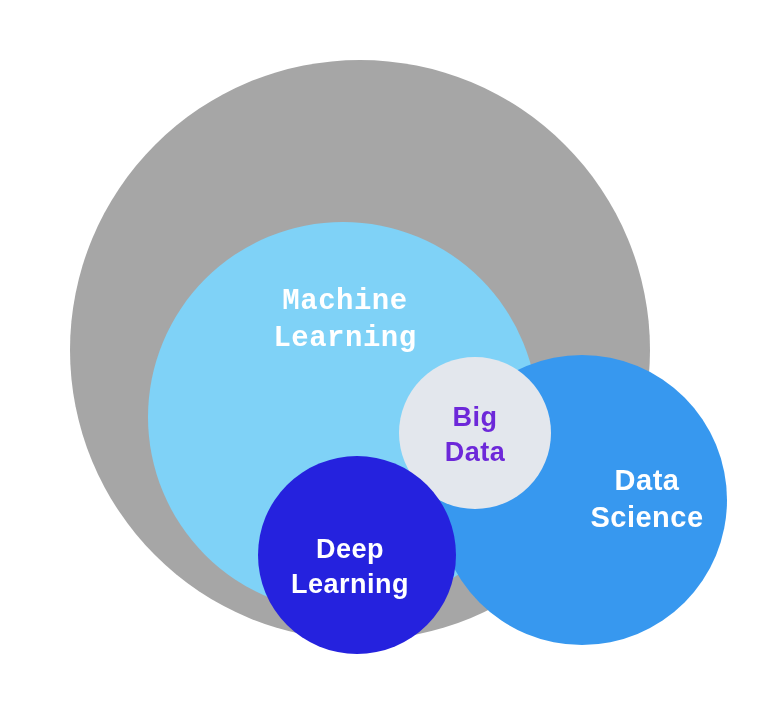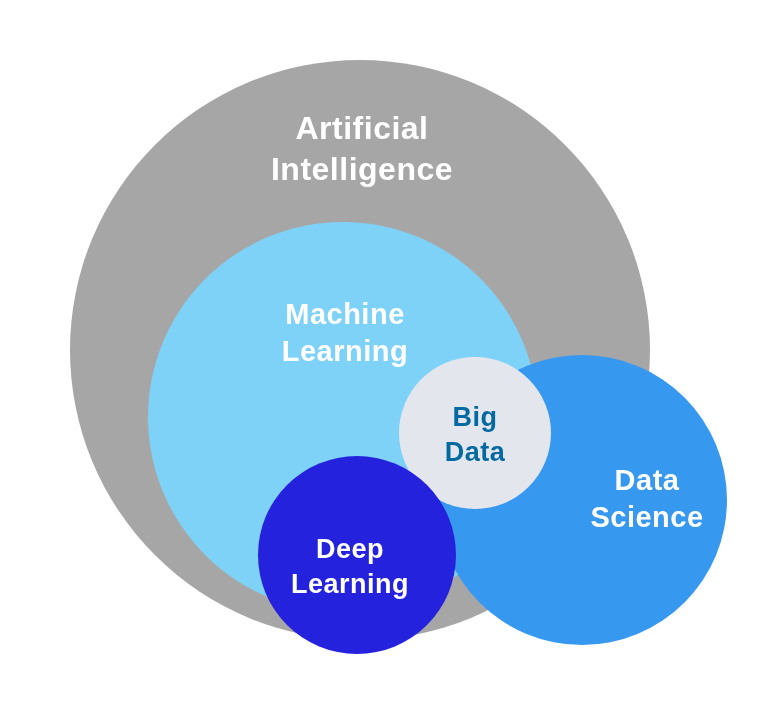--- a/index.html
+++ b/index.html
@@ -64,28 +64,29 @@
     letter-spacing: 0.5px;
     z-index: 10;
     pointer-events: none;
   }
   .label-ai {
     left: 362px; top: 149px;
     font-size: 32px;
     color: #ffffff;
   }
   .label-ml {
-    left: 345px; top: 333px;
+    left: 345px; top: 320px;
     font-size: 29px;
     color: #ffffff;
+    font-family: Liberation Mono, monospace;
   }
   .label-bd {
     left: 475px; top: 435px;
     font-size: 27px;
-    color: #0369a1;
+    color: #6d28d9;
   }
   .label-ds {
     left: 647px; top: 499px;
     font-size: 29px;
     color: #ffffff;
   }
   .label-dl {
     left: 350px; top: 567px;
     font-size: 27px;
     color: #ffffff;
@@ -95,22 +96,20 @@
 <body>
 
 <div class="canvas">
 
   <div class="circle circle-ai"></div>
   <div class="circle circle-ml"></div>
   <div class="circle circle-ds"></div>
   <div class="circle circle-bd"></div>
   <div class="circle circle-dl"></div>
 
-  <div class="label label-ai">Artificial
-Intelligence</div>
 
   <div class="label label-ml">Machine
 Learning</div>
 
   <div class="label label-bd">Big
 Data</div>
 
   <div class="label label-ds">Data
 Science</div>
 

